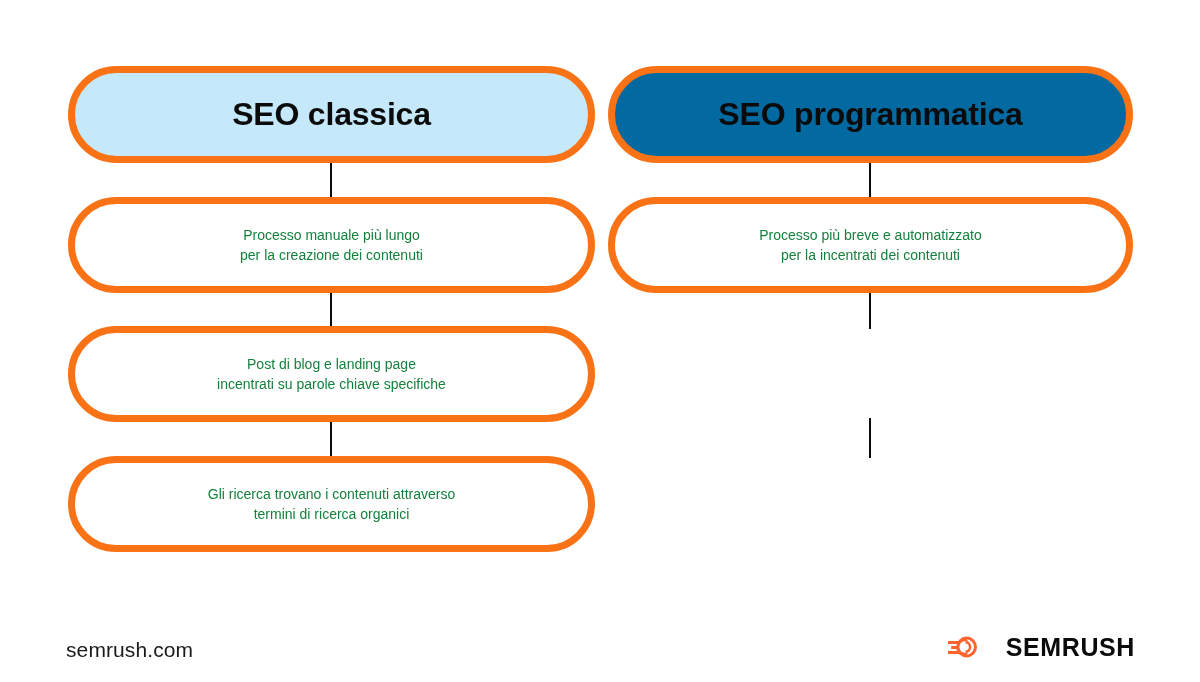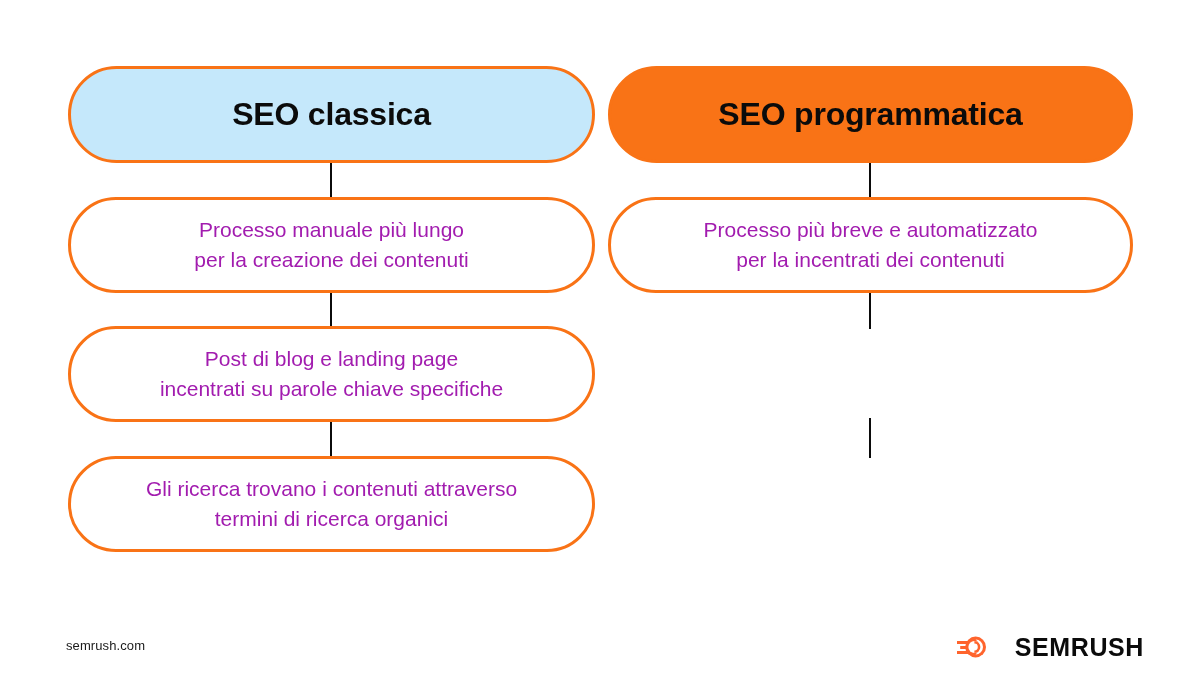--- a/index.html
+++ b/index.html
@@ -36,21 +36,21 @@
     z-index: 2;
   }
   .column.left  { left: 68px;  width: 527px; }
   .column.right { left: 608px; width: 525px; }
 
   
   .pill {
     box-sizing: border-box;
     width: 100%;
     height: 96px;
-    border: 3px solid #f97316;
+    border: 7px solid #f97316;
     border-radius: 48px;
     background: #ffffff;
     display: flex;
     align-items: center;
     justify-content: center;
     text-align: center;
     position: relative;
     z-index: 2;
   }
 
@@ -61,47 +61,47 @@
 
   .pill.header .pill-text {
     font-size: 32px;
     font-weight: bold;
     color: #0b0b0b;
     letter-spacing: -0.2px;
     line-height: 1.15;
   }
 
   .pill .pill-text {
-    font-size: 21px;
+    font-size: 14px;
     font-weight: normal;
-    color: #a21caf;
+    color: #15803d;
     line-height: 1.45;
     padding: 0 26px;
     white-space: pre-line;
   }
 
   
   .gap-a { height: 34px; }
   .gap-b { height: 33px; }
   .gap-c { height: 34px; }
 
   
   .footer-url {
     position: absolute;
     left: 66px;
     top: 638px;
-    font-size: 13px;
+    font-size: 21px;
     color: #1a1a1a;
     letter-spacing: 0.1px;
     z-index: 3;
   }
 
   .logo {
     position: absolute;
-    right: 56px;
+    right: 65px;
     top: 631px;
     height: 32px;
     display: flex;
     align-items: center;
     gap: 25px;
     z-index: 3;
   }
   .logo-mark {
     width: 34px;
     height: 28px;
@@ -151,21 +151,21 @@
     <div class="gap-c"></div>
 
     <div class="pill">
       <span class="pill-text">Gli ricerca trovano i contenuti attraverso
 termini di ricerca organici</span>
     </div>
   </div>
 
   <div class="column right">
 
-    <div class="pill header" style="background:#f97316;">
+    <div class="pill header" style="background:#0369a1;">
       <span class="pill-text">SEO programmatica</span>
     </div>
 
     <div class="gap-a"></div>
 
     <div class="pill">
       <span class="pill-text">Processo più breve e automatizzato
 per la incentrati dei contenuti</span>
     </div>
 

